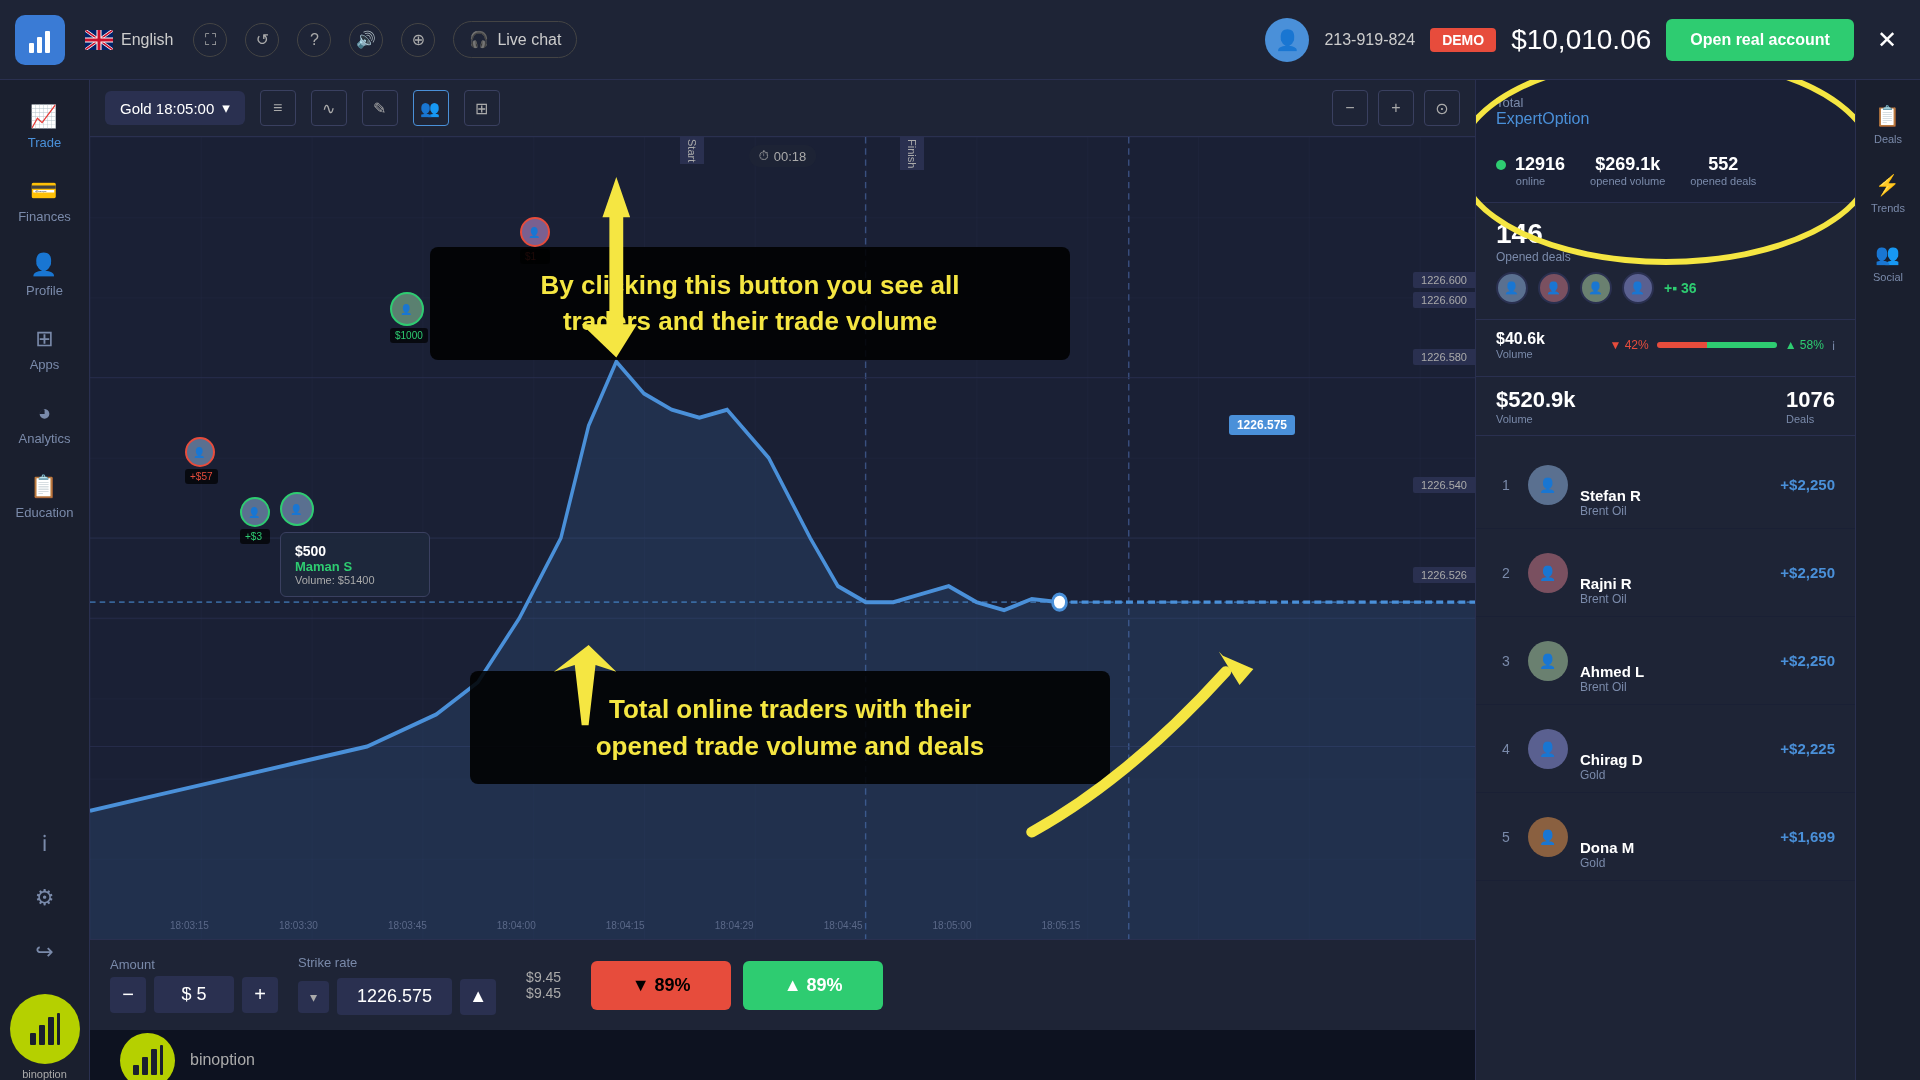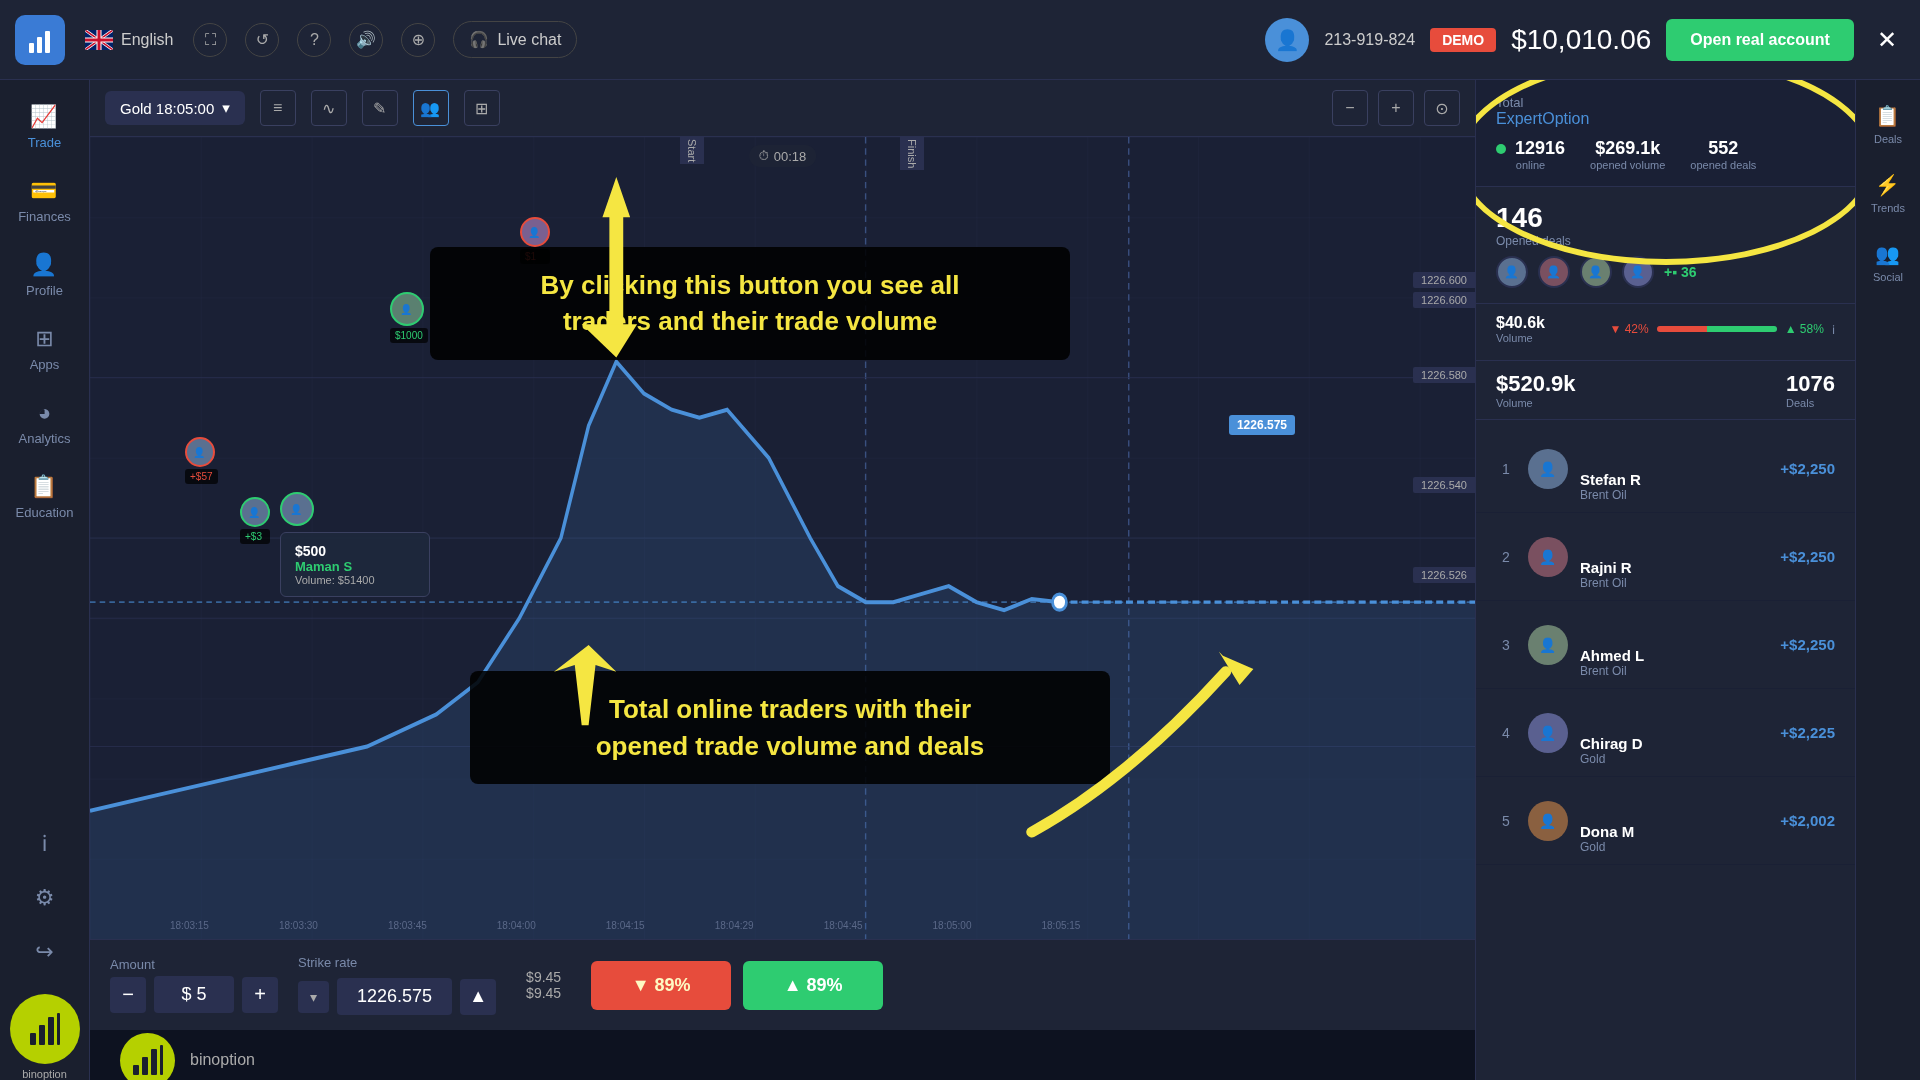--- a/index.html
+++ b/index.html
@@ -360,21 +360,21 @@
       font-size: 14px;
       color: #aaa;
     }
     .trade-buttons {
       display: flex;
       gap: 12px;
       margin-left: 10px;
     }
     .sell-btn {
       background: #e74c3c;
-      color: #fef9c3;
+      color: #000000;
       border: none;
       padding: 14px 40px;
       border-radius: 6px;
       font-size: 18px;
       font-weight: bold;
       cursor: pointer;
       min-width: 140px;
     }
     .buy-btn {
       background: #2ecc71;
@@ -402,21 +402,21 @@
     .panel-stats {
       padding: 15px 20px;
       background: #1a2035;
       border-bottom: 1px solid #2a3050;
       position: relative;
     }
     .panel-stats-top {
       display: flex;
       align-items: center;
       gap: 15px;
-      margin-bottom: 10px;
+      margin-bottom: 26px;
     }
     .total-label {
       font-size: 13px;
       color: #7a8aaa;
     }
     .expert-option {
       font-size: 16px;
       color: #4a90d9;
     }
     .stats-numbers {
@@ -825,21 +825,21 @@
         <path d="M 0,420 L 50,410 L 100,400 L 150,390 L 200,380 L 250,360 L 280,340 L 310,300 L 340,250 L 360,180 L 380,140 L 400,160 L 420,170 L 440,175 L 460,170 L 490,200 L 520,250 L 540,280 L 560,290 L 580,290 L 600,285 L 620,280 L 640,290 L 660,295 L 680,288 L 700,290" fill="none" stroke="#4a90d9" stroke-width="2.5"></path>
 
         <path d="M 700,290 L 1000,290" fill="none" stroke="#4a90d9" stroke-width="2" stroke-dasharray="5,3"></path>
 
         <circle cx="700" cy="290" r="5" fill="#fff" stroke="#4a90d9" stroke-width="2"></circle>
       </svg>
 
       
       <div style="position:absolute;right:0;top:135px;background:#2a3050;padding:2px 8px;font-size:11px;color:#aaa;border-radius:2px 0 0 2px;">1226.600</div>
       <div style="position:absolute;right:0;top:155px;background:#2a3050;padding:2px 8px;font-size:11px;color:#aaa;border-radius:2px 0 0 2px;">1226.600</div>
-      <div style="position:absolute;right:0;top:230px;background:#2a3050;padding:2px 8px;font-size:11px;color:#aaa;border-radius:2px 0 0 2px;">1226.580</div>
+      <div style="position:absolute;right:0;top:212px;background:#2a3050;padding:2px 8px;font-size:11px;color:#aaa;border-radius:2px 0 0 2px;">1226.580</div>
       <div style="position:absolute;right:0;top:340px;background:#2a3050;padding:2px 8px;font-size:11px;color:#aaa;border-radius:2px 0 0 2px;">1226.540</div>
       <div style="position:absolute;right:180px;top:278px;background:#4a90d9;padding:3px 8px;font-size:12px;color:#fff;border-radius:3px;font-weight:bold;">1226.575</div>
       <div style="position:absolute;right:0;top:430px;background:#2a3050;padding:2px 8px;font-size:11px;color:#aaa;border-radius:2px 0 0 2px;">1226.526</div>
 
       
       
       <div style="position:absolute;left:95px;top:300px;">
         <div style="width:30px;height:30px;border-radius:50%;background:#5a7090;border:2px solid #e74c3c;display:flex;align-items:center;justify-content:center;font-size:10px;color:#fff;overflow:hidden;">👤</div>
         <div style="background:rgba(0,0,0,0.7);padding:2px 5px;border-radius:3px;font-size:10px;color:#e74c3c;margin-top:2px;">+$57</div>
       </div>
@@ -1065,21 +1065,21 @@
         </div>
         <span class="leader-profit">+$2,225</span>
       </div>
       <div class="leader-item">
         <span class="leader-rank">5</span>
         <div class="leader-avatar" style="background:#8a6040;">👤</div>
         <div class="leader-info">
           <div class="leader-name">Dona M</div>
           <div class="leader-asset">Gold</div>
         </div>
-        <span class="leader-profit">+$2,002</span>
+        <span class="leader-profit">+$1,699</span>
       </div>
     </div>
   </div>
 
   <div class="far-right-sidebar">
     <div class="far-right-item">
       <span class="far-right-icon">📋</span>
       <span>Deals</span>
     </div>
     <div class="far-right-item">

